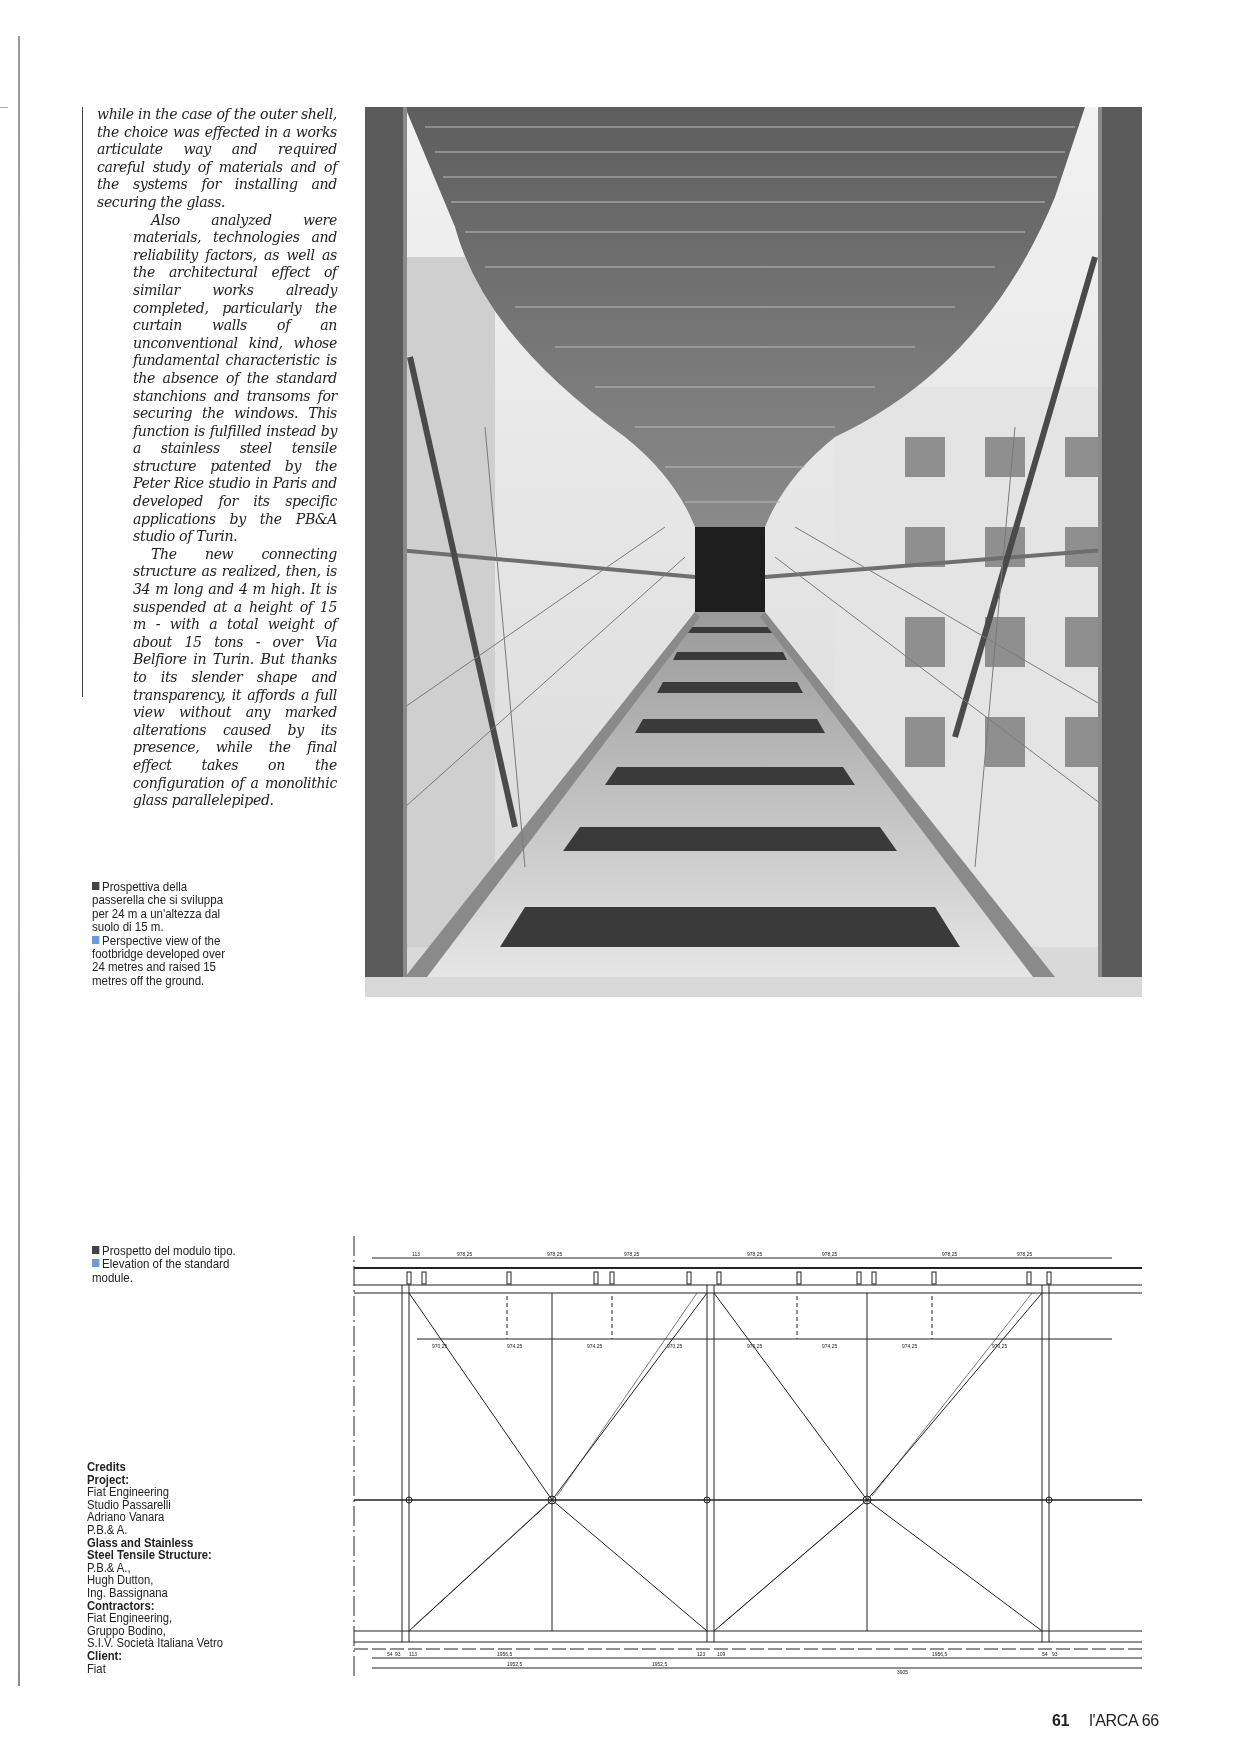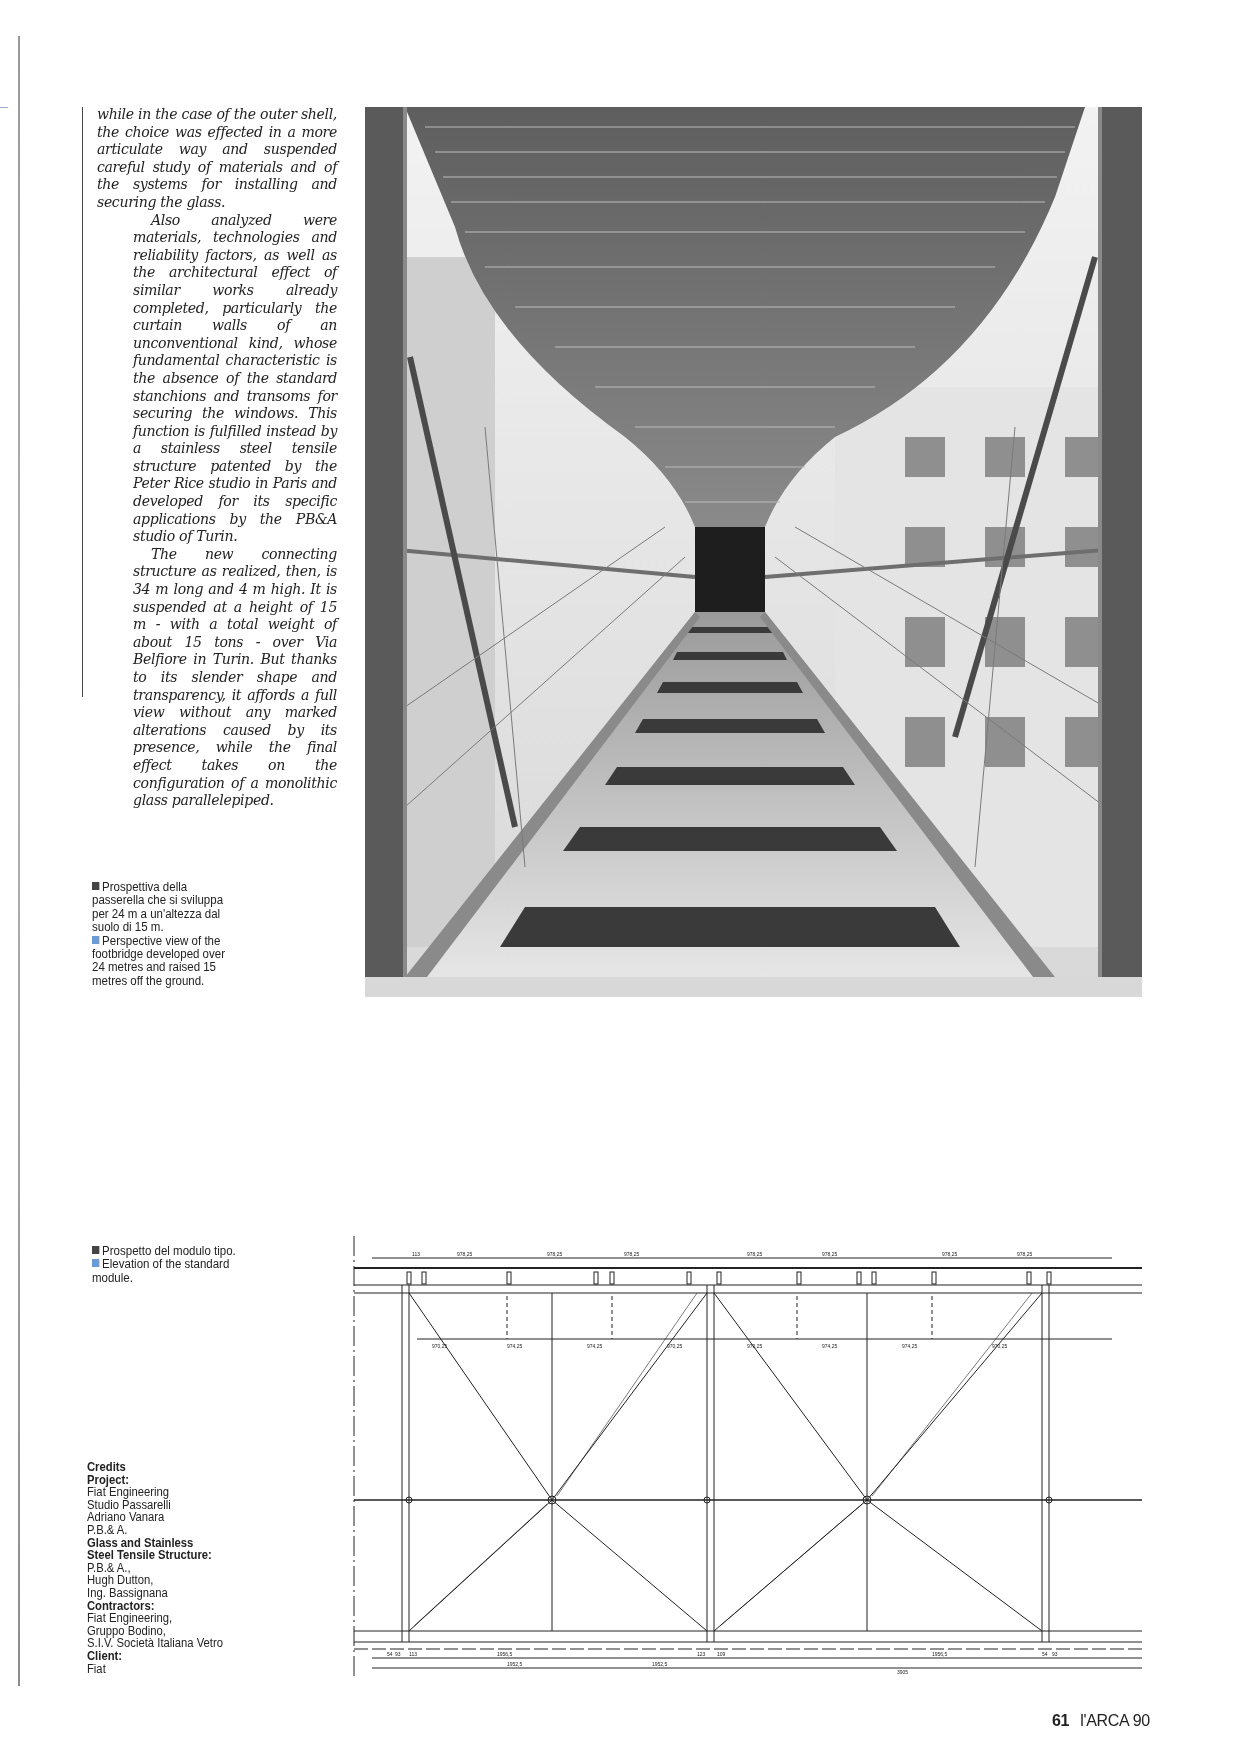--- a/index.html
+++ b/index.html
@@ -28,31 +28,31 @@
 
   .credits { position:absolute; left:87px; top:1461px; font-size:12.5px; line-height:12.6px; color:#222; width:210px; transform:scaleX(.9); transform-origin:left top; }
   .credits .h { font-weight:bold; }
 
   .photo { position:absolute; left:365px; top:107px; width:777px; height:890px; background:#bdbdbd; overflow:hidden; }
   .photo svg { display:block; }
 
   .drawing { position:absolute; left:352px; top:1236px; width:790px; height:440px; }
 
   .folio { position:absolute; left:1052px; top:1712px; font-size:16px; color:#222; letter-spacing:-0.3px; }
-  .folio .num { font-weight:bold; margin-right:11px; }
+  .folio .num { font-weight:bold; margin-right:20px; }
 </style>
 </head>
 <body>
 
 <div class="scan-rule"></div>
 <div class="scan-mark"></div>
 <div class="col-rule"></div>
 
 <div class="body-text">
-  <p>while in the case of the outer shell, the choice was effected in a more articulate way and suspended careful study of materials and of the systems for installing and securing the glass.</p>
+  <p>while in the case of the outer shell, the choice was effected in a works articulate way and required careful study of materials and of the systems for installing and securing the glass.</p>
   <p>Also analyzed were materials, technologies and reliability factors, as well as the architectural effect of similar works already completed, particularly the curtain walls of an unconventional kind, whose fundamental characteristic is the absence of the standard stanchions and transoms for securing the windows. This function is fulfilled instead by a stainless steel tensile structure patented by the Peter Rice studio in Paris and developed for its specific applications by the PB&amp;A studio of Turin.</p>
   <p>The new connecting structure as realized, then, is 34 m long and 4 m high. It is suspended at a height of 15 m - with a total weight of about 15 tons - over Via Belfiore in Turin. But thanks to its slender shape and transparency, it affords a full view without any marked alterations caused by its presence, while the final effect takes on the configuration of a monolithic glass parallelepiped.</p>
 </div>
 
 <div class="photo">
   <svg width="777" height="890" viewBox="0 0 777 890">
     <defs>
       <linearGradient id="sky" x1="0" y1="0" x2="0" y2="1">
         <stop offset="0" stop-color="#f2f2f2"></stop>
           <stop offset="1" stop-color="#d8d8d8"></stop>
@@ -273,14 +273,14 @@
   <div>Ing. Bassignana</div>
   <div class="h">Contractors:</div>
   <div>Fiat Engineering,</div>
   <div>Gruppo Bodino,</div>
   <div>S.I.V. Società Italiana Vetro</div>
   <div class="h">Client:</div>
   <div>Fiat</div>
 </div>
 
 <div class="folio">
-  <span class="num">61</span><span>l'ARCA 90</span>
+  <span class="num">61</span><span>l'ARCA 66</span>
 </div>
 
 </body></html>

